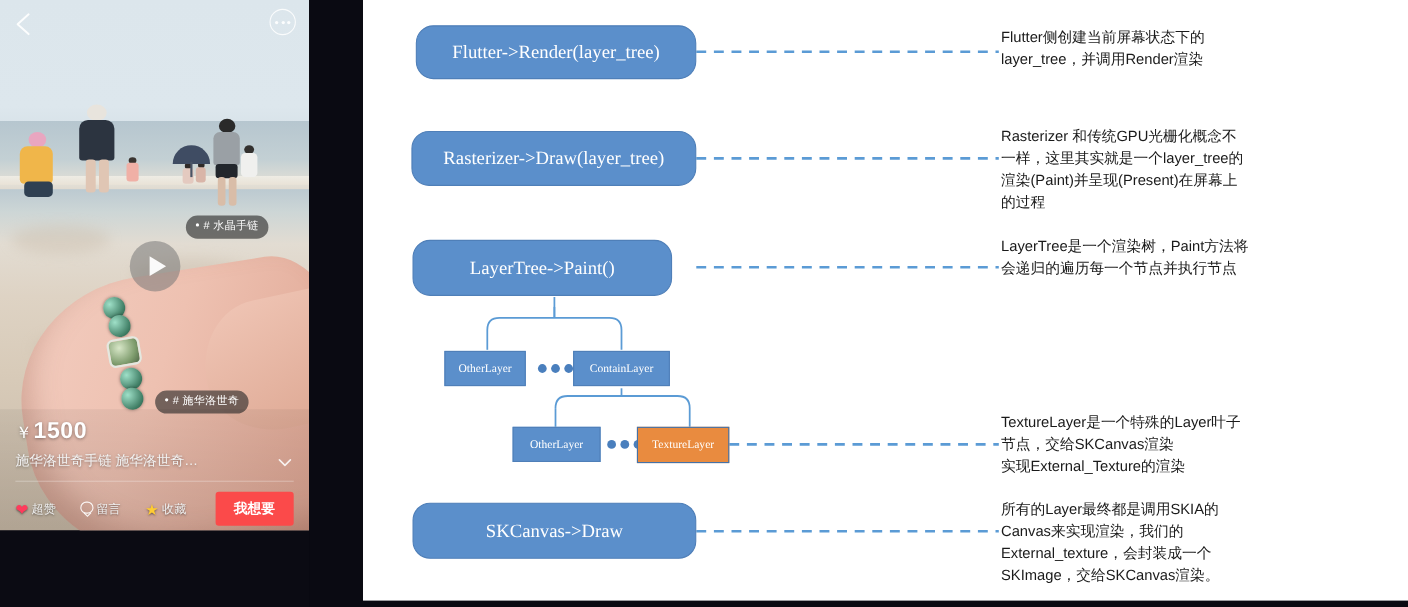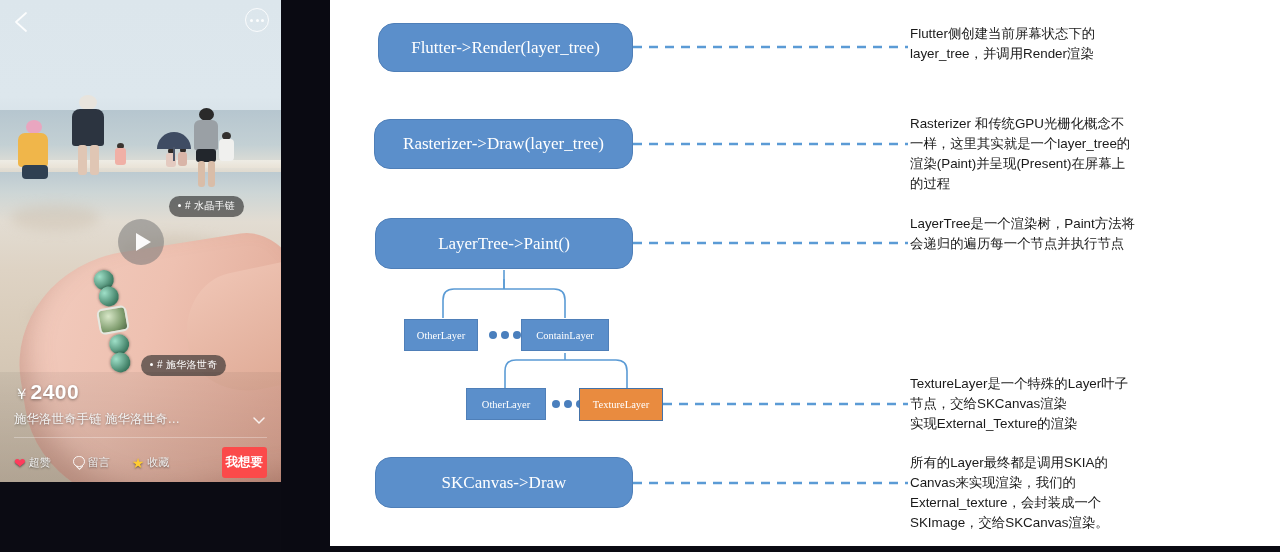--- a/index.html
+++ b/index.html
@@ -96,21 +96,21 @@
   .action .ico { margin-right:3px; display:inline-block; line-height:1; }
   .heart { color:#ff3b5c; font-size:14px; }
   .star  { color:#ffcc33; font-size:14px; }
   .bubble { width:12px; height:11px; border:1.4px solid rgba(255,255,255,.9);
      border-radius:7px; position:relative; display:inline-block; }
   .bubble:after { content:''; position:absolute; left:3px; bottom:-3px; width:4px; height:4px;
      border-left:1.4px solid rgba(255,255,255,.9); border-bottom:1.4px solid rgba(255,255,255,.9);
      transform:rotate(-45deg); background:transparent; }
   #want-btn {
     margin-left:auto; background:#fb4a4a; color:#fff; font-size:12.5px; font-weight:bold;
-    padding:7px 4px; border:none; border-radius:3px; cursor:pointer;
+    padding:7px 17px; border:none; border-radius:3px; cursor:pointer;
     font-family:"Liberation Sans", sans-serif;
   }
 
   
   #play-btn { position:absolute; left:118px; top:219px; width:46px; height:46px; border-radius:50%;
      background:rgba(120,120,120,.55); display:flex; align-items:center; justify-content:center; }
   #play-tri { width:0; height:0; border-left:15px solid rgba(255,255,255,.95);
      border-top:9px solid transparent; border-bottom:9px solid transparent; margin-left:5px; }
 
   
@@ -218,21 +218,21 @@
         </div>
         <div id="more-icon">
           <i></i>
           <i></i>
           <i></i>
         </div>
       </div>
 
       <div id="product">
         <div id="price">
-          <span class="yen">￥</span><span>2400</span>
+          <span class="yen">￥</span><span>1500</span>
         </div>
         <div id="title-row">
           <div id="prod-title">施华洛世奇手链 施华洛世奇…</div>
           <div id="chev">
             <svg viewBox="0 0 16 16" width="16" height="16">
               <polyline points="3,6 8,11 13,6" fill="none" stroke="#ffffff" stroke-width="1.5" stroke-linecap="round" stroke-linejoin="round" opacity=".85"></polyline>
             </svg>
           </div>
         </div>
         <div id="divider"></div>
@@ -295,21 +295,21 @@
     </svg>
 
     <div class="node main" style="left:48px; top:23px; width:255px; height:49px;">
       <span>Flutter-&gt;Render(layer_tree)</span>
     </div>
 
     <div class="node main" style="left:44px; top:119px; width:259px; height:50px;">
       <span>Rasterizer-&gt;Draw(layer_tree)</span>
     </div>
 
-    <div class="node main" style="left:45px; top:218px; width:258px; height:51px;">
+    <div class="node main" style="left:45px; top:218px; width:236px; height:51px;">
       <span>LayerTree-&gt;Paint()</span>
     </div>
 
     <div class="node small" style="left:74px; top:319px; width:74px; height:32px;">
       <span>OtherLayer</span>
     </div>
 
     <div class="node small" style="left:191px; top:319px; width:88px; height:32px;">
       <span>ContainLayer</span>
     </div>

